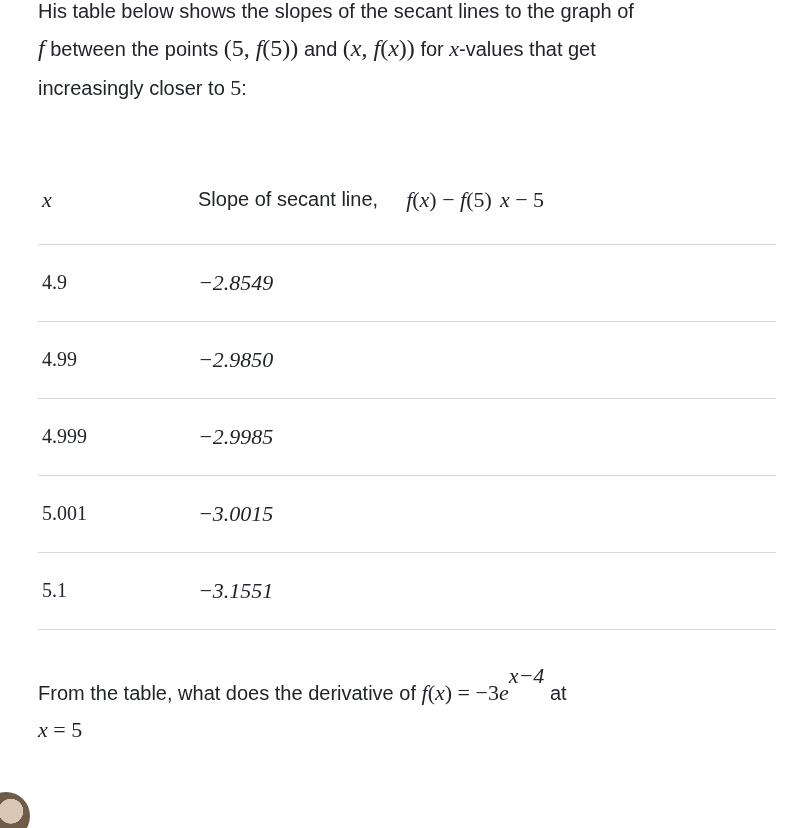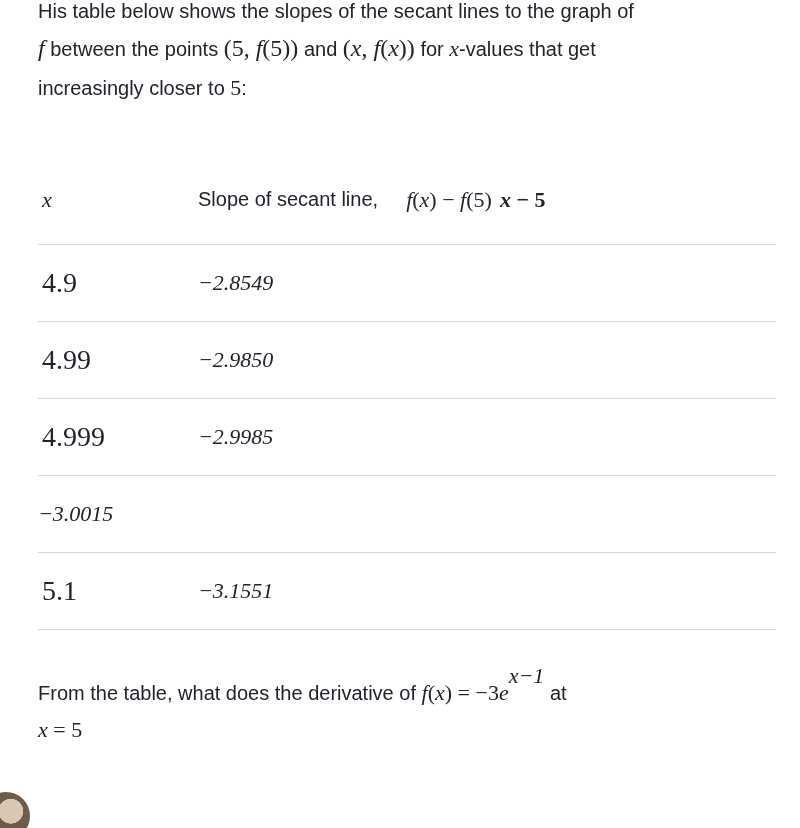--- a/index.html
+++ b/index.html
@@ -69,33 +69,33 @@
     font-size: 22px;
     line-height: 1.25;
     position: relative;
   }
   .frac .num, .frac .den { padding: 0 4px; white-space: nowrap; }
   .frac .bar {
     width: 100%;
     border-top: 1.2px solid #000;
     margin: 2px 0;
   }
-  .frac .den { font-style: italic; font-weight: bold; }
+  .frac .den { font-style: italic; }
 
   .row {
     display: flex;
     align-items: center;
     border-bottom: 1px solid var(--border);
     min-height: 77px;
   }
   .row .cell-x {
     width: 160px;
     padding-left: 4px;
     font-family: "Times New Roman", Georgia, serif;
-    font-size: 28px;
+    font-size: 20px;
   }
   .row .cell-s {
     font-family: "Times New Roman", Georgia, serif;
     font-size: 22px;
     font-style: italic;
   }
 
   .question {
     margin-top: 44px;
     font-size: 20px;
@@ -151,30 +151,31 @@
         </div>
         <div class="row">
           <div class="cell-x">4.99</div>
           <div class="cell-s">−2.9850</div>
         </div>
         <div class="row">
           <div class="cell-x">4.999</div>
           <div class="cell-s">−2.9985</div>
         </div>
         <div class="row">
+          <div class="cell-x">5.001</div>
           <div class="cell-s">−3.0015</div>
         </div>
         <div class="row">
           <div class="cell-x">5.1</div>
           <div class="cell-s">−3.1551</div>
         </div>
       </div>
     </div>
 
     <div class="question">
-      <span>From the table, what does the derivative of </span><span class="math-i">f</span><span class="math-up">(</span><span class="math-i">x</span><span class="math-up">)</span><span class="math-up"> = </span><span class="math-up">−3</span><span class="math-i">e</span><span class="math-i sup">x−1</span><span> at</span><br>
+      <span>From the table, what does the derivative of </span><span class="math-i">f</span><span class="math-up">(</span><span class="math-i">x</span><span class="math-up">)</span><span class="math-up"> = </span><span class="math-up">−3</span><span class="math-i">e</span><span class="math-i sup">x−4</span><span> at</span><br>
       <span class="math-i">x</span><span class="math-up"> = </span><span class="math-up">5</span>
     </div>
 
   </div>
 
   <div class="avatar-slice"></div>
 </div>
 
 </body></html>

